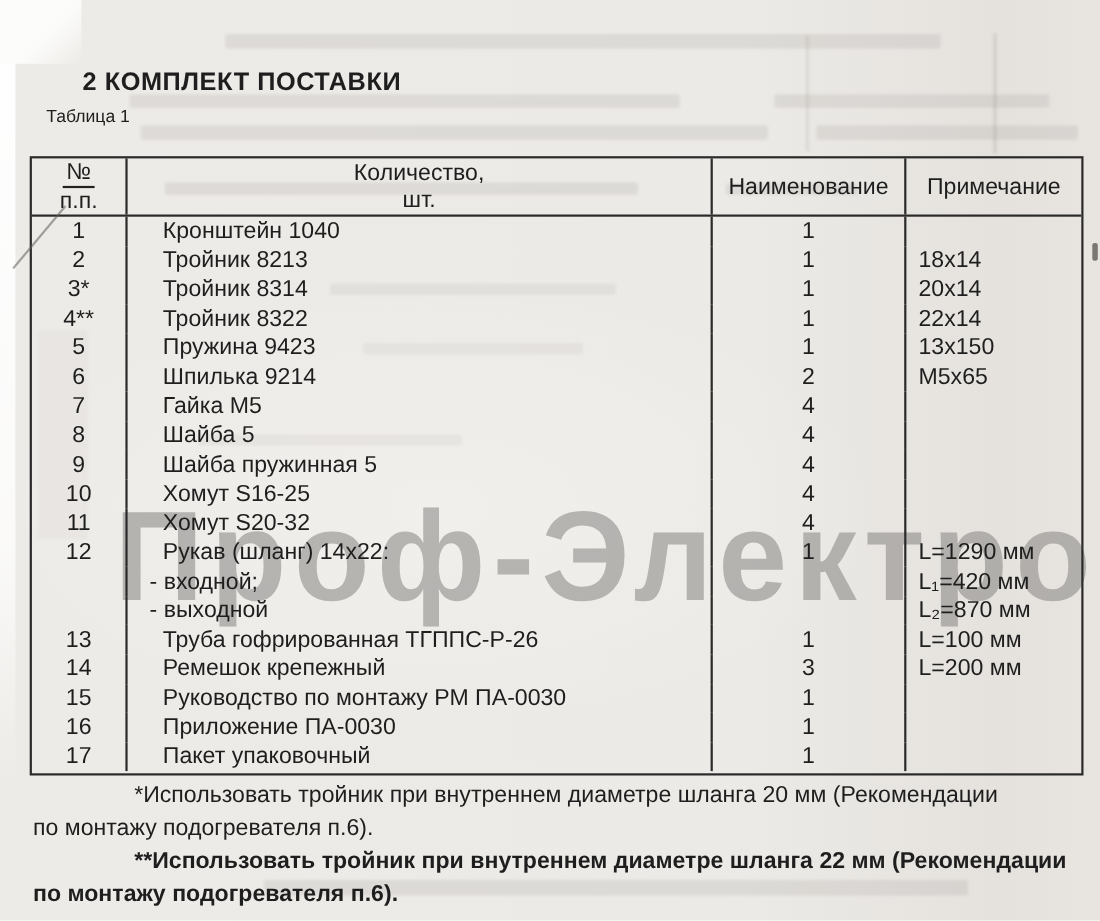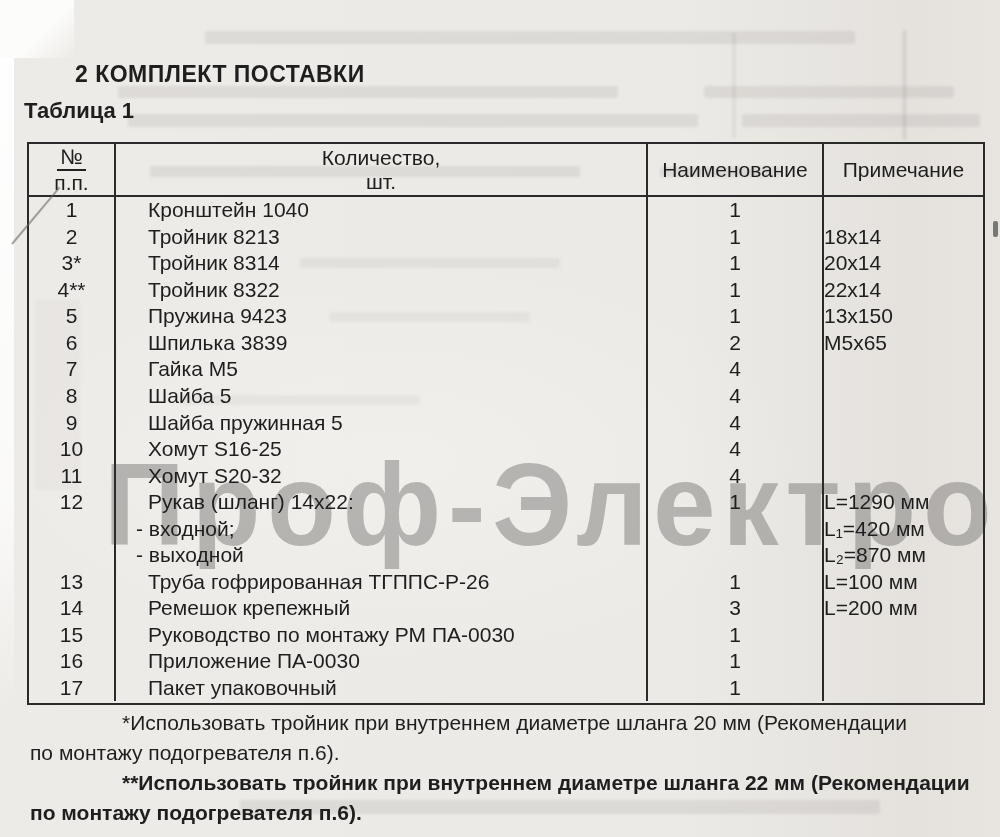--- a/index.html
+++ b/index.html
@@ -27,38 +27,38 @@
   
   .watermark{
     position:absolute;left:104px;top:442px;z-index:2;
     font-size:116px;font-weight:bold;letter-spacing:7px;line-height:1.1;
     color:rgba(124,122,119,0.50);white-space:nowrap;transform:scaleX(0.97);transform-origin:left center;
   }
   
   .title{position:absolute;left:75px;top:16px;z-index:3;
     font-size:23px;font-weight:bold;letter-spacing:0.5px;margin-top:45px;}
   .para{position:absolute;left:75px;top:56px;z-index:3;font-size:21.5px;}
-  .caption{position:absolute;left:24px;top:98px;z-index:3;font-size:22px;font-weight:bold;}
+  .caption{position:absolute;left:42px;top:98px;z-index:3;font-size:16px;}
   
   .tbl{position:absolute;left:27px;top:142px;width:958px;height:563px;z-index:3;
     border:2px solid #2a2a2a;box-sizing:border-box;background:transparent;}
   .thead{display:grid;grid-template-columns:87px 532px 176px auto;height:53px;
     border-bottom:2px solid #2a2a2a;box-sizing:border-box;}
   .th{display:flex;flex-direction:column;align-items:center;justify-content:center;
     font-size:21px;line-height:24px;height:100%;box-sizing:border-box;}
   .br{border-right:2px solid #2a2a2a;}
   .underl{border-bottom:2px solid #222;padding:0 3px;}
   .tbody{display:flex;flex-direction:column;height:504px;}
   .trow{display:grid;grid-template-columns:87px 532px 176px auto;flex:1;font-size:21px;}
   .cell{display:flex;align-items:center;height:100%;box-sizing:border-box;}
   .c-num{justify-content:center;text-align:center;}
   .c-name{padding-left:32px;}
   .c-name.dash{padding-left:20px;}
   .c-qty{justify-content:center;text-align:center;}
-  .c-note{}
+  .c-note{padding-left:11px;}
   
   .fn{position:absolute;left:27px;width:960px;z-index:3;font-size:21px;line-height:30px;}
   .fn .l1{padding-left:95px;}
   .fn .l2{padding-left:3px;}
   .fn1{top:708px;}
   .fn2{top:768px;font-weight:bold;}
 </style>
 </head>
 <body>
 
@@ -137,21 +137,21 @@
 
     <div class="trow">
       <div class="cell c-num br">5</div>
       <div class="cell c-name br">Пружина 9423</div>
       <div class="cell c-qty br">1</div>
       <div class="cell c-note">13х150</div>
     </div>
 
     <div class="trow">
       <div class="cell c-num br">6</div>
-      <div class="cell c-name br">Шпилька 3839</div>
+      <div class="cell c-name br">Шпилька 9214</div>
       <div class="cell c-qty br">2</div>
       <div class="cell c-note">М5х65</div>
     </div>
 
     <div class="trow">
       <div class="cell c-num br">7</div>
       <div class="cell c-name br">Гайка М5</div>
       <div class="cell c-qty br">4</div>
       <div class="cell c-note"></div>
     </div>

